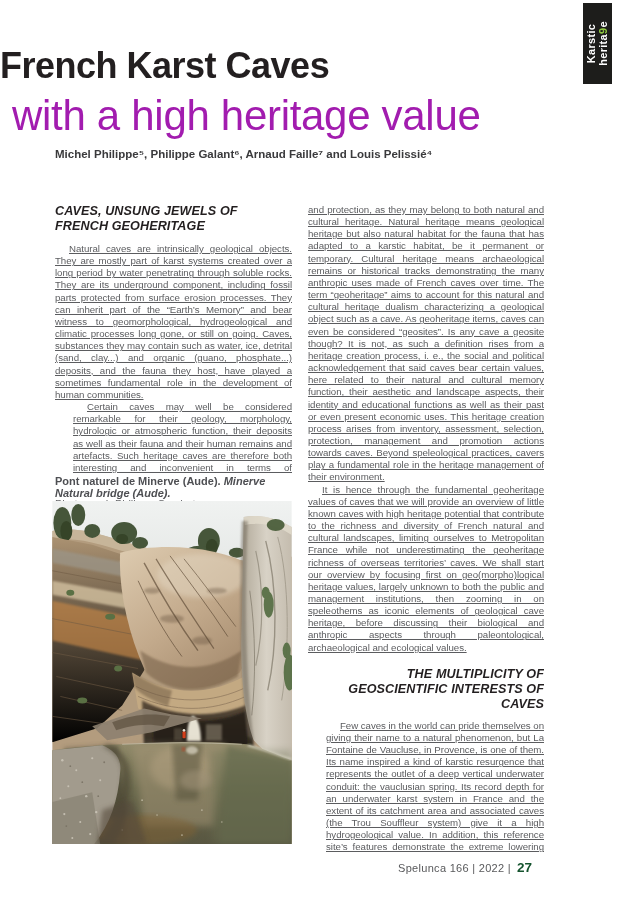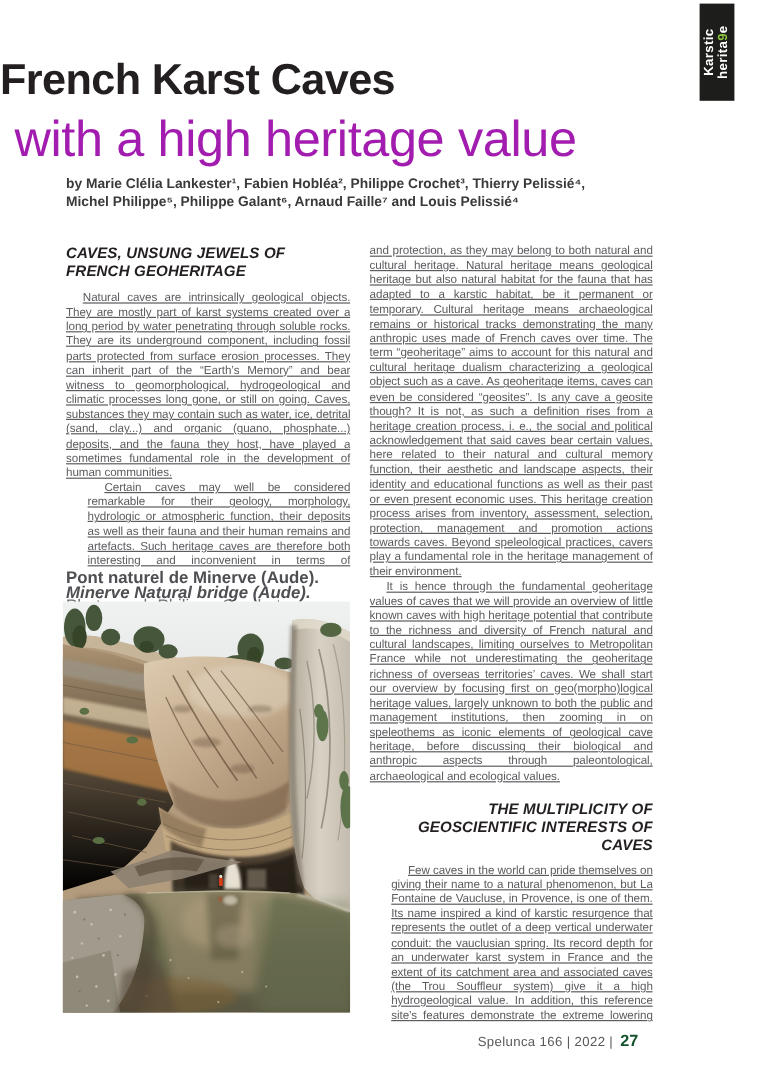--- a/index.html
+++ b/index.html
@@ -31,21 +31,21 @@
   .col-right{ left:308px; width:236px; height:650px; overflow:hidden;}
   h2.sec{ font-size:12.6px; font-weight:700; color:#231f20; line-height:15px;
     letter-spacing:.1px; margin:0 0 9px 0;font-style:italic;}
   h2.sec2{ margin:13px 0 8px 0;text-align:right;}
   p.body{ font-size:9.7px; line-height:12.15px; color:#5b5c5f; text-align:justify;
     margin:0; letter-spacing:-0.05px;text-decoration:underline;}
   p.indent{ text-indent:14px;}
   p.runover{ text-align-last:justify;margin-left:18px;}
   
   .caption{ position:absolute; left:55px; top:476px; width:237px;
-    font-size:14px; line-height:11.5px; color:#4e4f53; font-weight:700;}
+    font-size:11px; line-height:11.5px; color:#4e4f53; font-weight:700;}
   .caption .cap-italic{ font-style:italic;}
   .caption .cap-credit{ display:block; font-weight:400; color:#6a6b6e;}
   .photo{ position:absolute; left:52px; top:501px; width:240px; height:343px; overflow:hidden;}
   .photo svg{ display:block;}
   
   .footer{ position:absolute; top:860px; right:104px; display:flex; align-items:baseline; gap:6px;}
   .footer .journal{ font-size:11px; color:#58595b; letter-spacing:.3px;}
   .footer .pageno{ font-size:13.5px; font-weight:700; color:#14532d;}
 </style>
 </head>
@@ -59,21 +59,20 @@
       <span>herita</span><span class="tab-accent" style="color: rgb(141, 198, 63);">9</span><span>e</span>
     </div>
   </div>
 
   <div class="title-wrap">
     <h1 class="title-l1">French Karst Caves</h1>
     <div class="title-l2">with a high heritage value</div>
   </div>
 
   <div class="byline">
-    <div>by Marie Clélia Lankester¹, Fabien Hobléa², Philippe Crochet³, Thierry Pelissié⁴,</div>
     <div>Michel Philippe⁵, Philippe Galant⁶, Arnaud Faille⁷ and Louis Pelissié⁴</div>
   </div>
 
   <div class="col col-left">
     <h2 class="sec">CAVES, UNSUNG JEWELS OF FRENCH GEOHERITAGE</h2>
     <p class="body indent">Natural caves are intrinsically geological objects. They are mostly part of karst systems created over a long period by water penetrating through soluble rocks. They are its underground component, including fossil parts protected from surface erosion processes. They can inherit part of the “Earth’s Memory” and bear witness to geomorphological, hydrogeological and climatic processes long gone, or still on going. Caves, substances they may contain such as water, ice, detrital (sand, clay...) and organic (guano, phosphate...) deposits, and the fauna they host, have played a sometimes fundamental role in the development of human communities.</p>
     <p class="body indent runover">Certain caves may well be considered remarkable for their geology, morphology, hydrologic or atmospheric function, their deposits as well as their fauna and their human remains and artefacts. Such heritage caves are therefore both interesting and inconvenient in terms of management</p>
   </div>
 
   <div class="caption">

